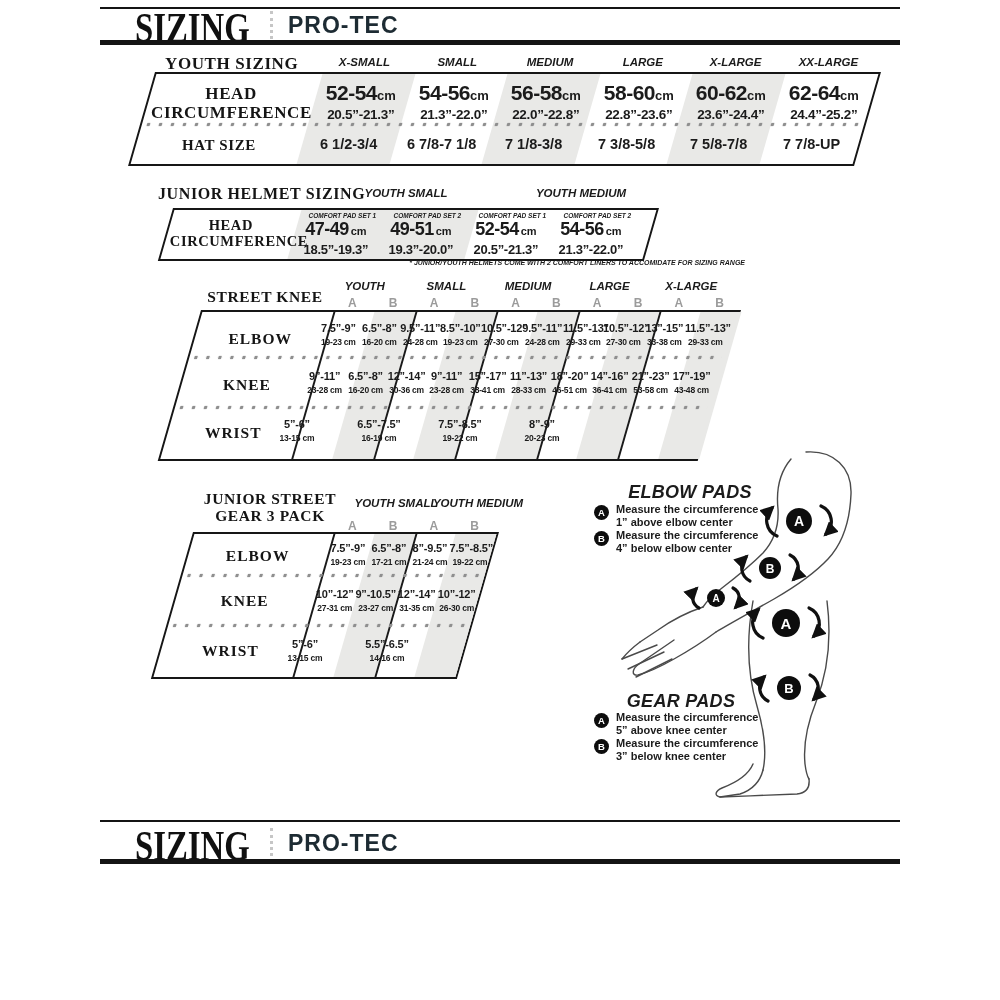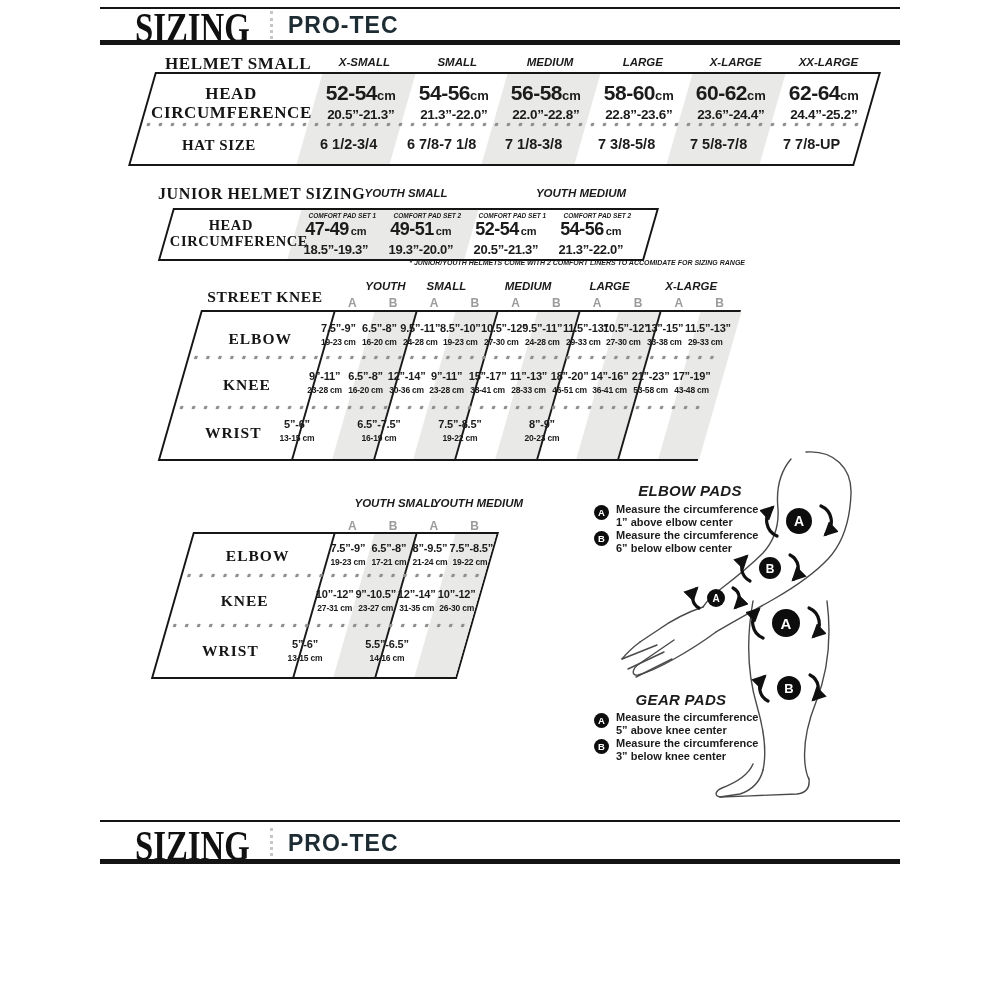--- a/index.html
+++ b/index.html
@@ -27,38 +27,38 @@
   .jbig{font-size:18px;font-weight:bold;letter-spacing:-0.5px;}
   .junit{font-size:11px;font-weight:bold;margin-left:2px;}
   .jin{font-size:13px;font-weight:bold;margin-top:2px;letter-spacing:-0.3px;}
   .padset{font-size:6.5px;font-style:italic;font-weight:bold;}
   .din{font-size:11px;font-weight:bold;letter-spacing:-0.2px;}
   .dcm{font-size:8.5px;font-weight:bold;margin-top:3px;letter-spacing:-0.2px;}
   .sizehdr{font-style:italic;font-weight:bold;font-size:11.5px;text-align:center;}
   .ab{color:#9b9b9b;font-weight:bold;font-size:12px;text-align:center;}
   .rowlab{font-family:"Liberation Serif",serif;font-weight:bold;font-size:15.5px;
           letter-spacing:1px;color:#151515;}
-  .guidetitle{font-style:italic;font-weight:bold;font-size:15px;letter-spacing:0.3px;}
+  .guidetitle{font-style:italic;font-weight:bold;font-size:18px;letter-spacing:0.3px;}
   .guidetxt{font-weight:bold;font-size:11px;line-height:13px;}
   .bullet{position:absolute;width:15px;height:15px;border-radius:50%;background:#0d0d0d;
           color:#fff;font-weight:bold;font-size:9.5px;line-height:15px;text-align:center;}
   .ctr{transform:translateX(-50%);padding-left:36px;}
 </style>
 </head>
 <body>
 
 <div id="page">
 
   <div class="rule" style="top:7px;height:2px;"></div>
   <div class="abs brandtitle" style="left:135px;top:4px;">SIZING</div>
   <div class="vdots" style="left:270px;top:11px;height:28px;"></div>
   <div class="abs brandlogo" style="left:288px;top:12px;">PRO-TEC</div>
   <div class="rule" style="top:40px;height:5px;"></div>
 
-  <div class="abs slab" style="left:165px;top:54px;font-size:17px;">HELMET SMALL</div>
+  <div class="abs slab" style="left:165px;top:54px;font-size:17px;">YOUTH SIZING</div>
   <div class="abs" style="left:318px;top:56px;width:557px;display:flex;">
     <div class="sizehdr" style="width:92.8px;">X-SMALL</div>
     <div class="sizehdr" style="width:92.8px;">SMALL</div>
     <div class="sizehdr" style="width:92.8px;">MEDIUM</div>
     <div class="sizehdr" style="width:92.8px;">LARGE</div>
     <div class="sizehdr" style="width:92.8px;">X-LARGE</div>
     <div class="sizehdr" style="width:92.8px;">XX-LARGE</div>
   </div>
 
   <div class="tbl" style="left:155px;top:72px;width:722px;height:90px;">
@@ -127,21 +127,21 @@
       </div>
     <div class="cell" style="left:381.5px;top:9px;width:85px;">
         <div><span class="jbig">54-56</span><span class="junit">cm</span></div>
         <div class="jin">21.3”-22.0”</div>
       </div>
   </div>
   <div class="abs ital" style="right:255px;top:259px;font-size:7px;">* JUNIOR/YOUTH HELMETS COME WITH 2 COMFORT LINERS TO ACCOMIDATE FOR SIZING RANGE</div>
 
   <div class="abs slab ctr" style="left:247px;top:288px;font-size:15.5px;">STREET KNEE</div>
   <div class="abs" style="left:324px;top:280px;width:408px;display:flex;">
-    <div class="sizehdr" style="width:81.6px;text-align:right;">YOUTH</div>
+    <div class="sizehdr" style="width:81.6px;">YOUTH</div>
     <div class="sizehdr" style="width:81.6px;">SMALL</div>
     <div class="sizehdr" style="width:81.6px;">MEDIUM</div>
     <div class="sizehdr" style="width:81.6px;">LARGE</div>
     <div class="sizehdr" style="width:81.6px;">X-LARGE</div>
   </div>
   <div class="abs" style="left:332px;top:296px;width:408px;display:flex;">
     <div class="ab" style="width:40.8px;">A</div>
     <div class="ab" style="width:40.8px;">B</div>
     <div class="ab" style="width:40.8px;">A</div>
     <div class="ab" style="width:40.8px;">B</div>
@@ -263,20 +263,24 @@
     <div class="cell" style="left:249px;top:106px;width:85px;">
         <div class="din">7.5”-8.5”</div>
         <div class="dcm">19-22 cm</div>
       </div>
     <div class="cell" style="left:330.5px;top:106px;width:85px;">
         <div class="din">8”-9”</div>
         <div class="dcm">20-23 cm</div>
       </div>
   </div>
 
+  <div class="abs slab ctr" style="left:252px;top:490px;font-size:15.5px;text-align:center;line-height:17px;">
+    <div>JUNIOR STREET</div>
+    <div>GEAR 3 PACK</div>
+  </div>
   <div class="abs sizehdr ctr" style="left:378px;top:497px;">YOUTH SMALL</div>
   <div class="abs sizehdr ctr" style="left:460px;top:497px;">YOUTH MEDIUM</div>
   <div class="abs" style="left:332px;top:519px;width:163px;display:flex;">
     <div class="ab" style="width:40.75px;">A</div>
     <div class="ab" style="width:40.75px;">B</div>
     <div class="ab" style="width:40.75px;">A</div>
     <div class="ab" style="width:40.75px;">B</div>
   </div>
 
   <div class="tbl" style="left:193px;top:532px;width:302px;height:143px;">
@@ -336,21 +340,21 @@
 
   <div class="abs guidetitle ctr" style="left:672px;top:482px;">ELBOW PADS</div>
   <div class="bullet" style="left:594px;top:505px;">A</div>
   <div class="abs guidetxt" style="left:616px;top:503px;">
     <div>Measure the circumference</div>
     <div>1” above elbow center</div>
   </div>
   <div class="bullet" style="left:594px;top:531px;">B</div>
   <div class="abs guidetxt" style="left:616px;top:529px;">
     <div>Measure the circumference</div>
-    <div>6” below elbow center</div>
+    <div>4” below elbow center</div>
   </div>
 
   <div class="abs guidetitle ctr" style="left:663px;top:691px;">GEAR PADS</div>
   <div class="bullet" style="left:594px;top:713px;">A</div>
   <div class="abs guidetxt" style="left:616px;top:711px;">
     <div>Measure the circumference</div>
     <div>5” above knee center</div>
   </div>
   <div class="bullet" style="left:594px;top:739px;">B</div>
   <div class="abs guidetxt" style="left:616px;top:737px;">

